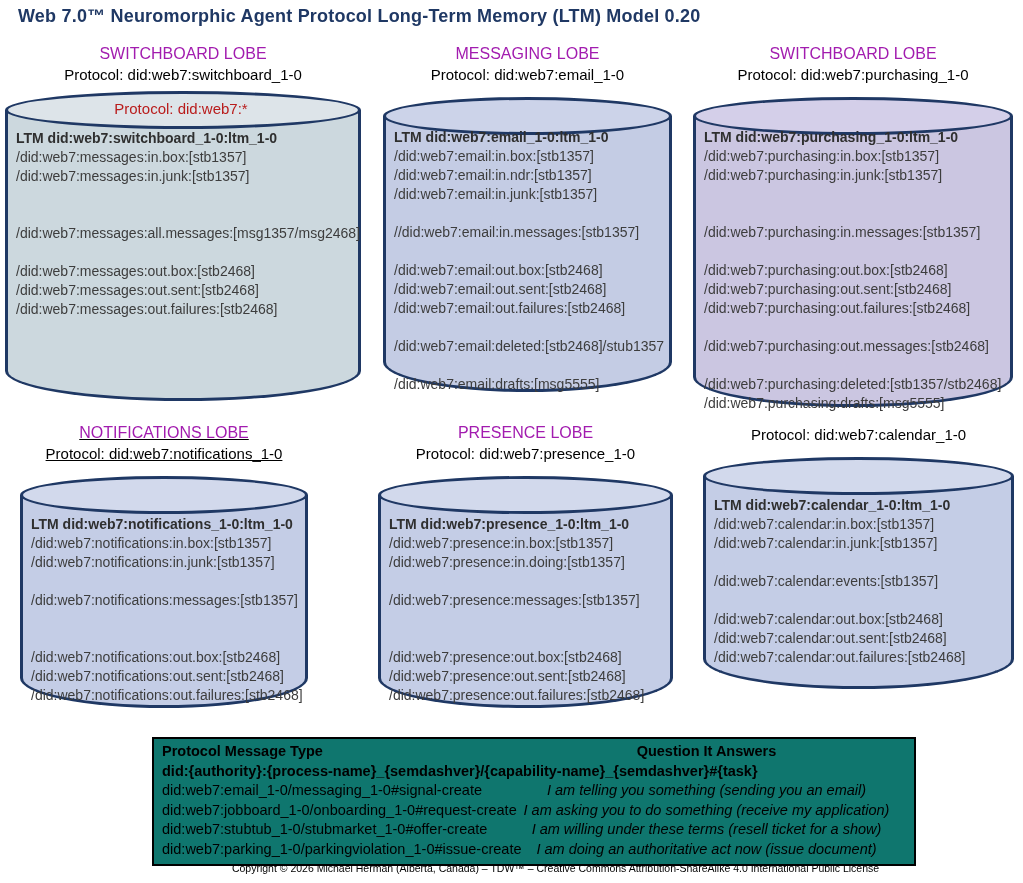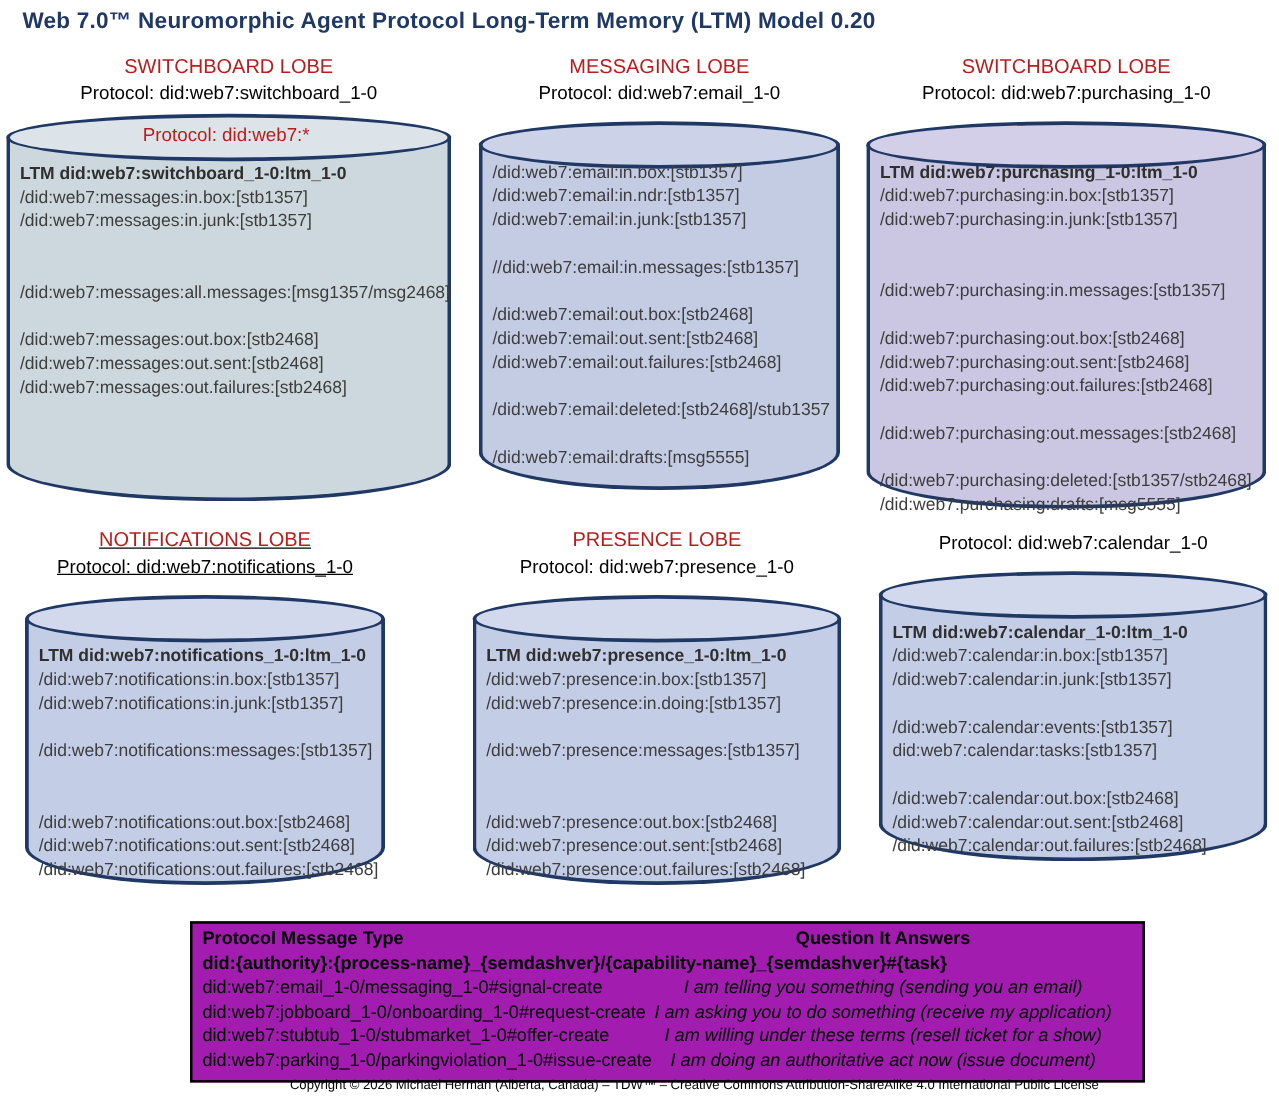--- a/index.html
+++ b/index.html
@@ -11,21 +11,21 @@
     position:absolute;left:18px;top:6px;font-size:18px;font-weight:bold;
     color:#1F3864;white-space:nowrap;letter-spacing:0.2px;
   }
   .lobe{position:absolute;}
   .lobe-switchboard{left:5px;top:44px;width:356px;}
   .lobe-messaging{left:383px;top:44px;width:289px;}
   .lobe-purchasing{left:693px;top:44px;width:320px;}
   .lobe-notifications{left:20px;top:423px;width:288px;text-decoration:underline;}
   .lobe-presence{left:378px;top:423px;width:295px;}
   .lobe-calendar{left:703px;top:423px;width:311px;}
-  .lobe-name{text-align:center;font-size:16px;line-height:19px;color:#b91c1c;white-space:nowrap;}
+  .lobe-name{text-align:center;font-size:16px;line-height:19px;color:#a21caf;white-space:nowrap;}
   .lobe-protocol{text-align:center;font-size:15px;line-height:19px;margin-top:2px;white-space:nowrap;}
   .cylinder{position:relative;}
   .lobe-switchboard .cylinder{margin-top:7px;height:310px;}
   .lobe-messaging   .cylinder{margin-top:13px;height:295px;}
   .lobe-purchasing  .cylinder{margin-top:13px;height:310px;}
   .lobe-notifications .cylinder,
   .lobe-presence      .cylinder,
   .lobe-calendar      .cylinder{margin-top:13px;height:232px;}
   .cyl-top{
     position:absolute;top:0;left:0;right:0;height:38px;box-sizing:border-box;
@@ -47,21 +47,21 @@
   .lobe-switchboard .cyl-content{top:38px;}
   .lobe-messaging .cyl-content,
   .lobe-purchasing .cyl-content{top:31px;}
   .lobe-notifications .cyl-content,
   .lobe-presence .cyl-content,
   .lobe-calendar .cyl-content{top:39px;}
   .ltm-line{font-weight:bold;color:#2f2f2f;white-space:nowrap;}
   .line{min-height:19px;white-space:nowrap;}
   .msg-table{
     position:absolute;left:152px;top:737px;width:764px;box-sizing:border-box;
-    border:2px solid #000;background:#a21caf;padding:3px 8px 5px 8px;
+    border:2px solid #000;background:#0f766e;padding:3px 8px 5px 8px;
     font-size:14.5px;line-height:19.5px;
   }
   .t-row{display:flex;}
   .t-c1{width:345px;flex:none;white-space:nowrap;}
   .t-c2{flex:1;text-align:center;white-space:nowrap;}
   .t-head .t-c1,.t-head .t-c2{font-weight:bold;}
   .t-schema{font-weight:bold;white-space:nowrap;}
   .t-c2.italic{font-style:italic;}
   .copyright{
     position:absolute;left:0;top:862px;width:100%;text-align:center;
@@ -97,20 +97,21 @@
   </div>
 </div>
 
 <div class="lobe lobe-messaging">
   <div class="lobe-name">MESSAGING LOBE</div>
   <div class="lobe-protocol">Protocol: did:web7:email_1-0</div>
   <div class="cylinder">
     <div class="cyl-body" style="background: rgb(196, 204, 228);"></div>
     <div class="cyl-top" style="background: rgb(204, 211, 233);"></div>
     <div class="cyl-content">
+      <div class="ltm-line">LTM did:web7:email_1-0:ltm_1-0</div>
       <div>
           <div class="line">/did:web7:email:in.box:[stb1357]</div>
           <div class="line">/did:web7:email:in.ndr:[stb1357]</div>
           <div class="line">/did:web7:email:in.junk:[stb1357]</div>
           <div class="line">&nbsp;</div>
           <div class="line">//did:web7:email:in.messages:[stb1357]</div>
           <div class="line">&nbsp;</div>
           <div class="line">/did:web7:email:out.box:[stb2468]</div>
           <div class="line">/did:web7:email:out.sent:[stb2468]</div>
           <div class="line">/did:web7:email:out.failures:[stb2468]</div>
@@ -202,21 +203,20 @@
   <div class="cylinder">
     <div class="cyl-body" style="background: rgb(196, 205, 230);"></div>
     <div class="cyl-top" style="background: rgb(210, 217, 236);"></div>
     <div class="cyl-content">
       <div class="ltm-line">LTM did:web7:calendar_1-0:ltm_1-0</div>
       <div>
           <div class="line">/did:web7:calendar:in.box:[stb1357]</div>
           <div class="line">/did:web7:calendar:in.junk:[stb1357]</div>
           <div class="line">&nbsp;</div>
           <div class="line">/did:web7:calendar:events:[stb1357]</div>
-          <div class="line">did:web7:calendar:tasks:[stb1357]</div>
           <div class="line">&nbsp;</div>
           <div class="line">/did:web7:calendar:out.box:[stb2468]</div>
           <div class="line">/did:web7:calendar:out.sent:[stb2468]</div>
           <div class="line">/did:web7:calendar:out.failures:[stb2468]</div>
         </div>
     </div>
   </div>
 </div>
 
 <div class="msg-table">

